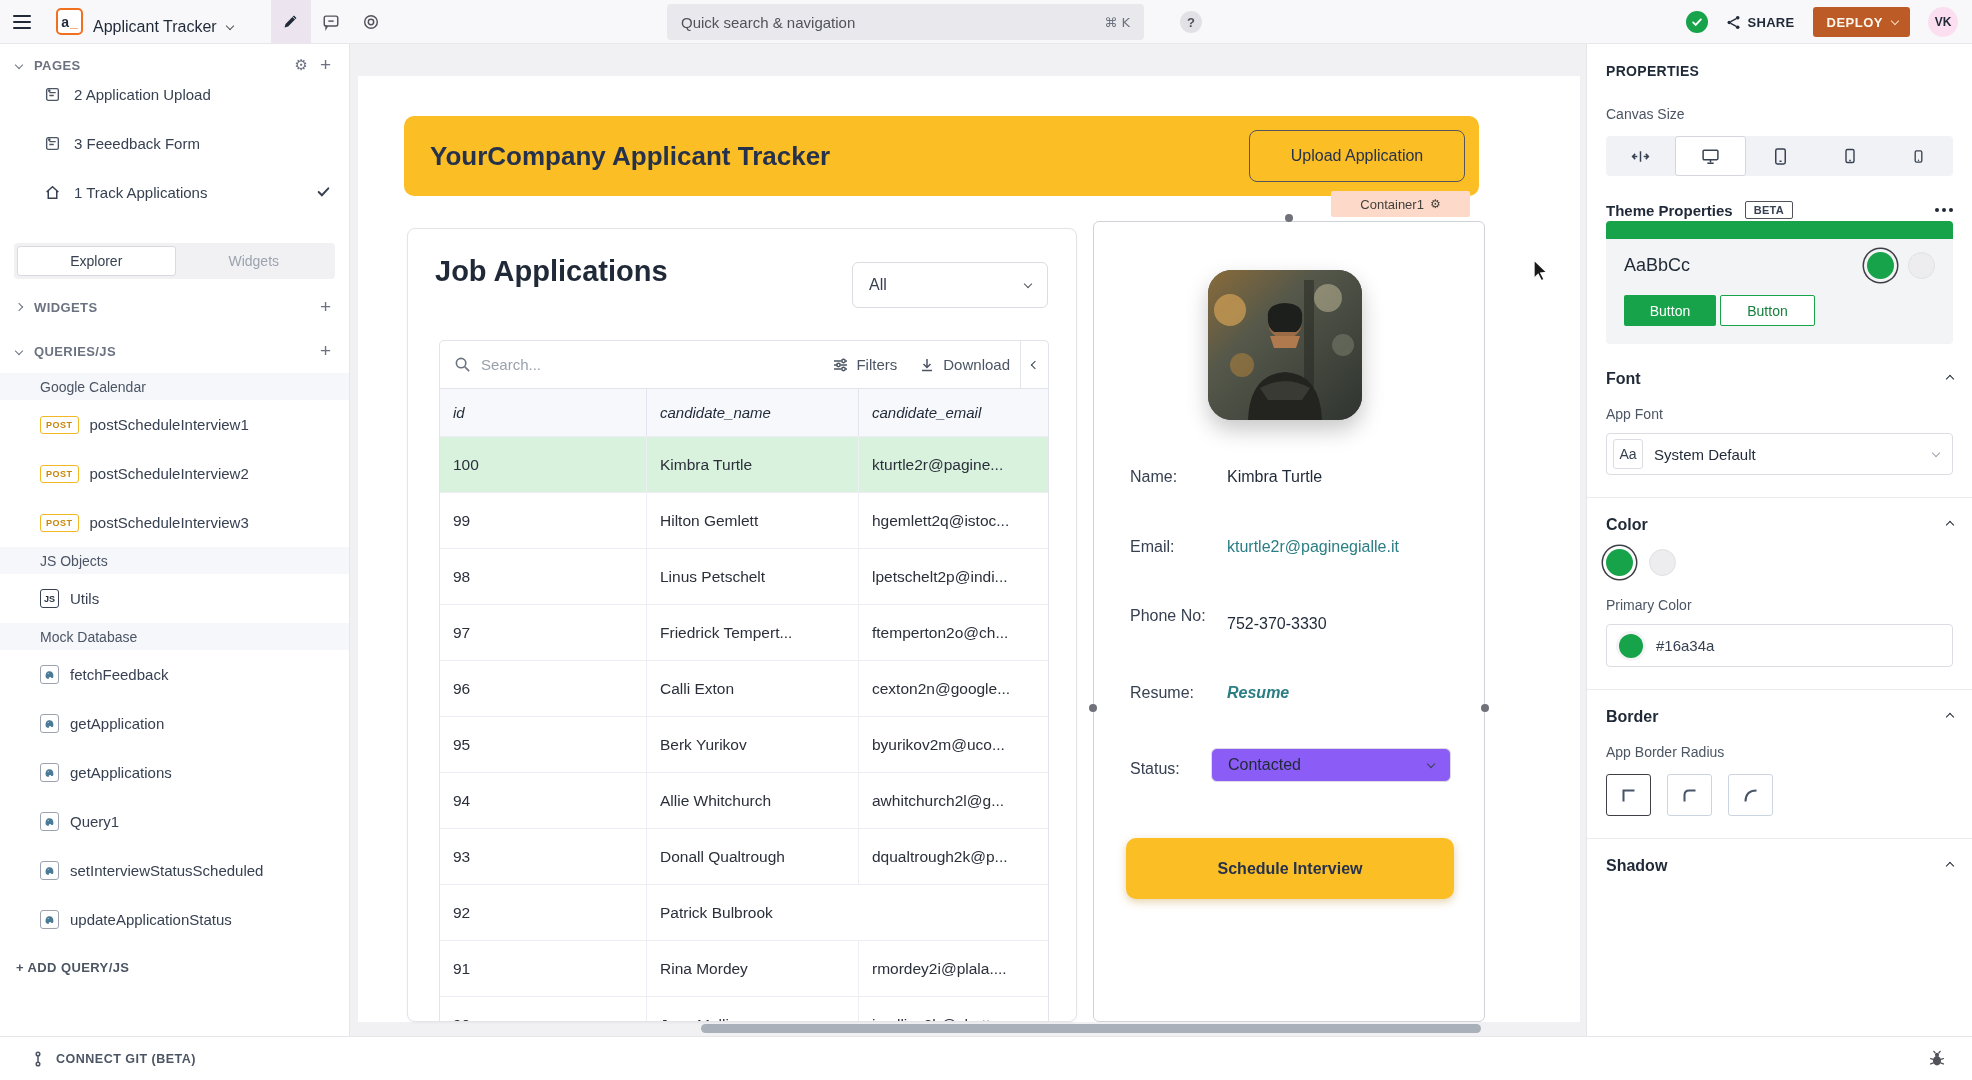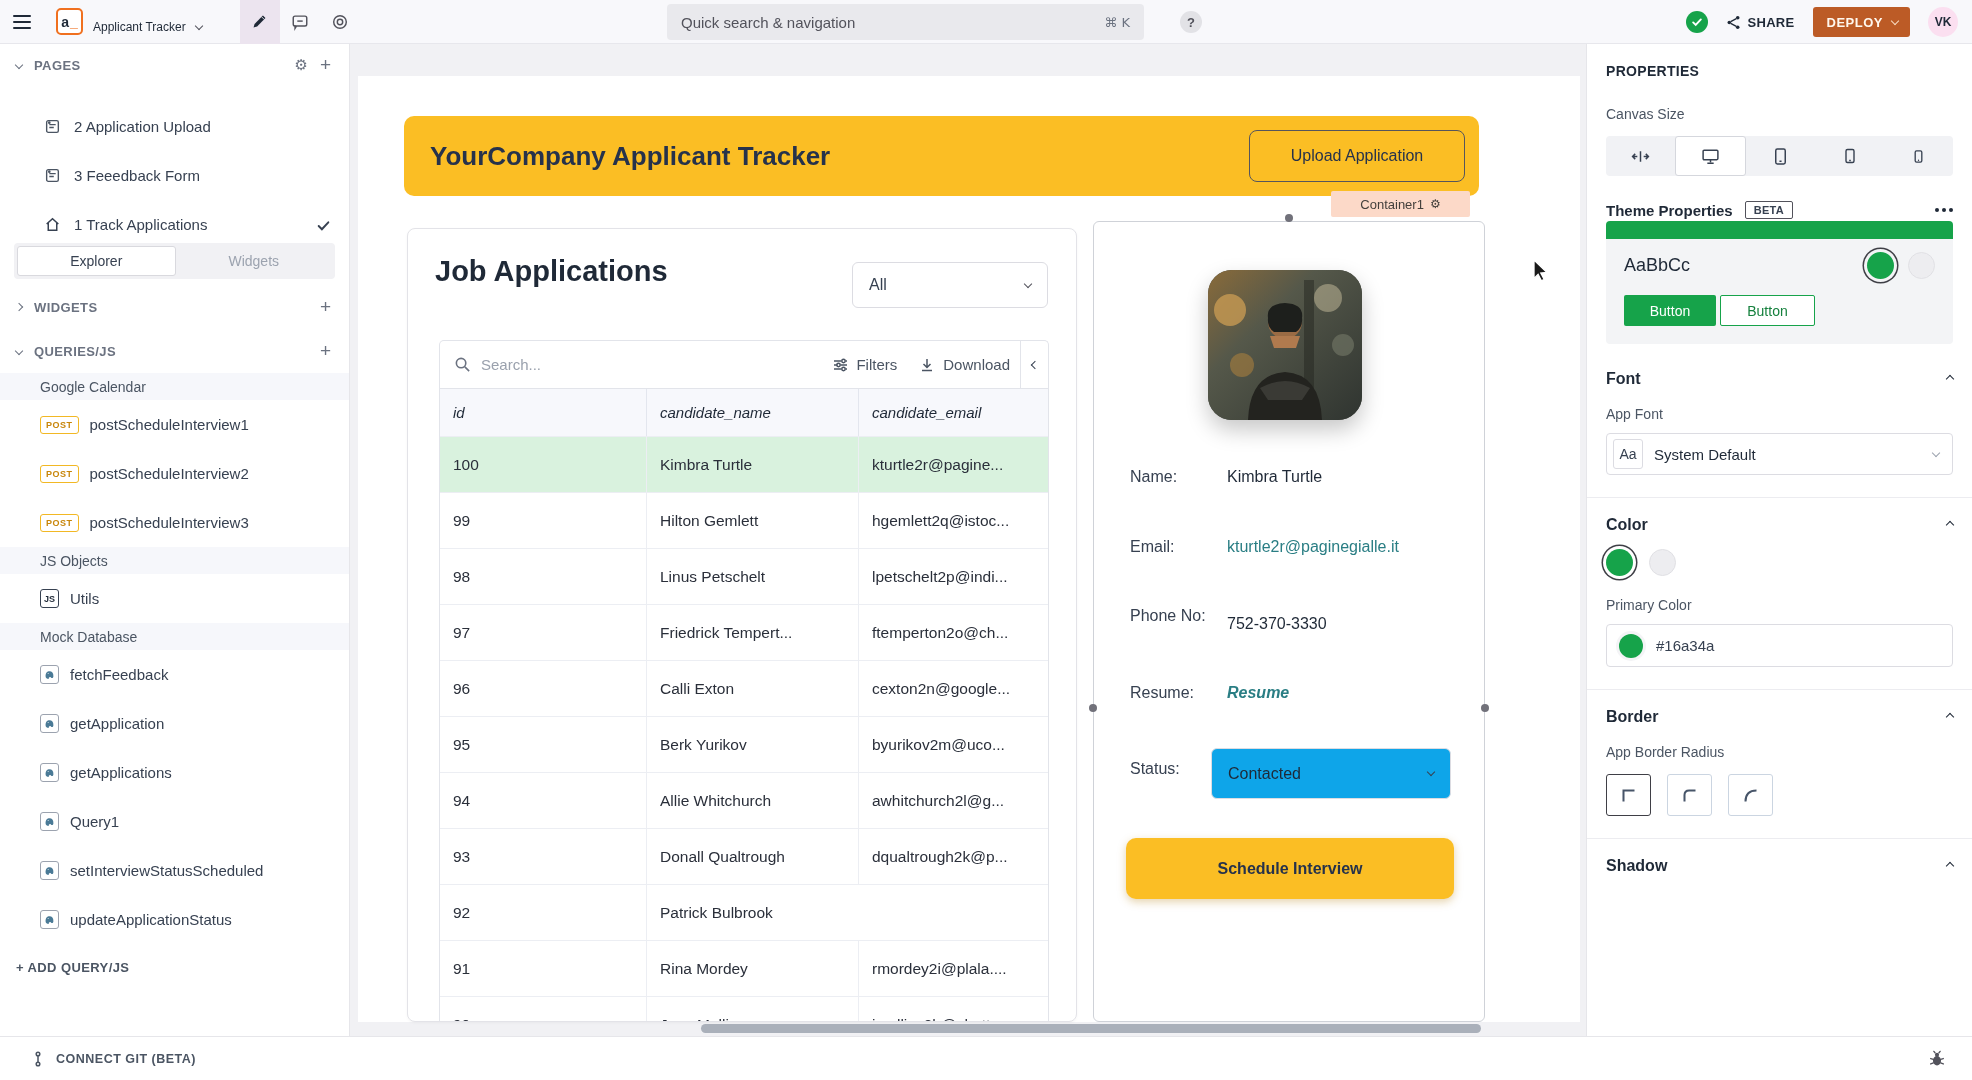--- a/index.html
+++ b/index.html
@@ -13,21 +13,21 @@
   .chv.right { transform:rotate(-45deg); }
   .chv.up { transform:rotate(-135deg); }
   .chv.left { transform:rotate(135deg); }
 
   
   .topbar { position:absolute; top:0; left:0; width:1972px; height:44px; background:#f8f8fb; border-bottom:1px solid #e7e7ec; display:flex; align-items:center; z-index:30; }
   .hamb { width:44px; height:44px; display:flex; flex-direction:column; justify-content:center; align-items:center; gap:4px; cursor:pointer; }
   .hamb i { width:18px; height:2px; background:#1f2937; border-radius:1px; }
   .logo { width:27px; height:27px; border:2px solid #f0701f; border-radius:5px; background:#fff; display:flex; align-items:center; justify-content:center; font-size:14px; font-weight:bold; color:#1f2937; margin:0 10px 0 12px; }
   .logo .u { color:#f0701f; margin-left:1px; }
-  .appname { font-size:12px; font-weight:500; color:#1f2937; display:flex; align-items:center; gap:10px;margin-top:11px; }
+  .appname { font-size:16px; font-weight:500; color:#1f2937; display:flex; align-items:center; gap:10px;margin-top:11px; }
   .appname .chv { color:#52525b; margin-top:-3px; }
   .mode-tabs { display:flex; align-items:center; height:44px; margin-left:38px; }
   .mode { width:40px; height:44px; display:flex; align-items:center; justify-content:center; }
   .mode.active { background:#ece4ef; }
   .searchbar { position:absolute; left:667px; top:4px; width:477px; height:36px; background:#e9e9ed; border-radius:4px; display:flex; align-items:center; padding:0 14px; }
   .searchbar .ph { font-size:15px; color:#52525b; flex:1; }
   .searchbar .kbd { font-size:13px; color:#6b7280; font-family:"DejaVu Sans",sans-serif; }
   .help { position:absolute; left:1180px; top:11px; width:22px; height:22px; border-radius:50%; background:#e2e2e6; color:#52525b; font-size:13px; font-weight:bold; display:flex; align-items:center; justify-content:center; }
   .tb-right { position:absolute; right:14px; top:0; height:44px; display:flex; align-items:center; gap:18px; }
   .okcheck { width:22px; height:22px; border-radius:50%; background:#16a34a; display:flex; align-items:center; justify-content:center; }
@@ -35,21 +35,21 @@
   .deploybtn { height:30px; padding:0 12px 0 14px; background:#bc5b26; border-radius:3px; color:#fff7ed; font-size:13px; font-weight:700; letter-spacing:.5px; display:flex; align-items:center; gap:9px; }
   .deploybtn .chv { color:#f8dcc3; margin-top:-2px; }
   .avatar { width:30px; height:30px; border-radius:50%; background:#fbdff0; color:#1f2937; font-size:12px; font-weight:700; display:flex; align-items:center; justify-content:center; }
 
   
   .sidebar { position:absolute; top:44px; left:0; width:350px; height:992px; background:#fff; border-right:1px solid #e6e6ea; overflow:hidden; }
   .sec-head { display:flex; align-items:center; height:42px; padding:0 18px 0 16px; gap:12px; color:#6b7280; }
   .sec-head .lbl { font-size:13px; font-weight:700; letter-spacing:.4px; color:#6b7280; flex:1; }
   .sec-head .gear { font-family:"DejaVu Sans",sans-serif; font-size:15px; color:#6b7280; }
   .sec-head .plus { font-size:19px; color:#6b7280; font-weight:400; }
-  .pagerow { display:flex; align-items:flex-end; height:49px; padding:0 18px 0 44px; gap:13px; font-size:15px; color:#374151; }
+  .pagerow { display:flex; align-items:flex-start; height:49px; padding:0 18px 0 44px; gap:13px; font-size:15px; color:#374151; }
   .pagerow .grow { flex:1; }
   .tabs-wrap { margin:10px 14px 6px 14px; background:#f1f1f4; border-radius:4px; padding:3px; display:flex; }
   .tab { flex:1; height:30px; display:flex; align-items:center; justify-content:center; font-size:14px; color:#9ca3af; border-radius:3px; }
   .tab.active { background:#fff; border:1px solid #d9d9de; color:#374151; }
   .grouphead { height:27px; background:#f6f7fb; display:flex; align-items:center; padding-left:40px; font-size:14px; color:#4b5563;text-align:right; }
   .qrow { display:flex; align-items:center; height:49px; padding-left:40px; gap:11px; font-size:15px; color:#374151; }
   .badge-post { border:1.4px solid #f2b824; color:#c8860a; font-size:9px; font-weight:700; letter-spacing:.5px; padding:3px 5px; border-radius:3px; background:#fff; }
   .badge-js { width:19px; height:19px; border:1.4px solid #374151; border-radius:3px; font-size:9px; font-weight:700; color:#1f2937; display:flex; align-items:center; justify-content:center; }
   .badge-pg { width:19px; height:19px; border:1px solid #9ca3af; border-radius:3px; display:flex; align-items:center; justify-content:center; background:#fff; }
   .addq { display:flex; align-items:center; height:46px; padding-left:16px; font-size:13px; font-weight:700; letter-spacing:.4px; color:#4b5563; }
@@ -81,21 +81,21 @@
   .tcell { display:flex; align-items:center; padding-left:13px; font-size:15.5px; color:#2a2f3a; border-right:1px solid #eceef3; overflow:hidden; white-space:nowrap; }
   .tcell:last-child { border-right:none; }
 
   
   .dcard { position:absolute; left:743px; top:177px; width:392px; height:801px; background:#fff; border:1px solid #cfd2d8; border-radius:6px; }
   .photo { position:absolute; left:114px; top:48px; width:154px; height:150px; border-radius:24px; overflow:hidden; box-shadow:0 10px 22px rgba(0,0,0,.22); background:#3a3d36; }
   .frow { position:absolute; left:36px; display:flex; font-size:16px; color:#1f2937; }
   .frow .flab { width:97px; color:#374151; }
   .link { color:#2a7e84; }
   .linkb { color:#2a7e84; font-weight:700; font-style:italic; }
-  .statussel { position:absolute; left:117px; top:526px; width:240px; height:51px; border:1px solid #dcdce2; border-radius:6px; display:flex; align-items:center; padding:0 16px; font-size:16px; color:#1f2937; background:#0ea5e9; }
+  .statussel { position:absolute; left:117px; top:526px; width:240px; height:34px; border:1px solid #dcdce2; border-radius:6px; display:flex; align-items:center; padding:0 16px; font-size:16px; color:#1f2937; background:#8b5cf6; }
   .statussel .chv { margin-left:auto; color:#374151; margin-top:-3px; }
   .schedbtn { position:absolute; left:32px; top:616px; width:328px; height:61px; background:#fbbe24; border:none; border-radius:10px; font-size:16px; font-weight:600; color:#26324b; box-shadow:0 3px 8px rgba(180,130,20,.35); font-family:inherit; }
   .handle { position:absolute; width:8px; height:8px; border-radius:50%; background:#71717a; z-index:6; }
   .hscroll { position:absolute; left:351px; bottom:3px; width:780px; height:9px; background:#aab0ba; border-radius:5px; }
 
   
   .props { position:absolute; top:44px; right:0; width:386px; height:992px; background:#fff; border-left:1px solid #e6e6ea; padding:0 19px; overflow:hidden; }
   .props .ptitle { margin-top:19px; font-size:14px; font-weight:700; color:#1f2937; letter-spacing:.3px; }
   .plabel { font-size:14px; color:#4b5563; }
   .canvas-size-lbl { margin-top:27px; }

